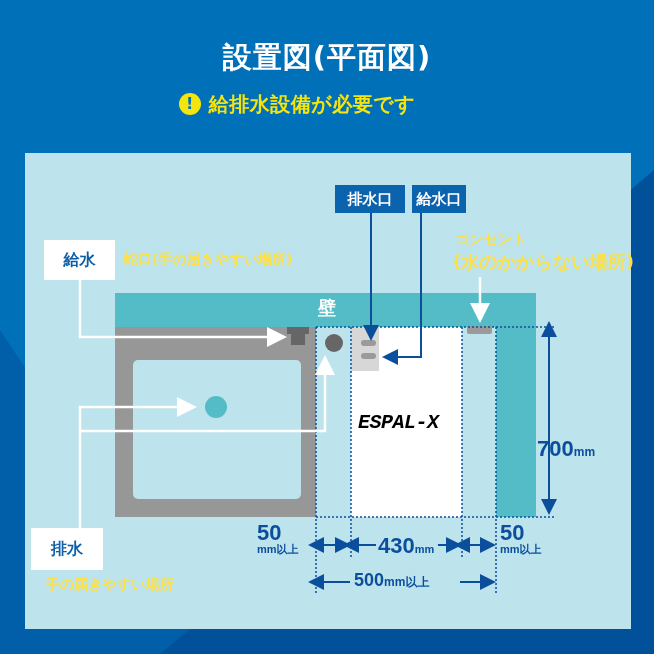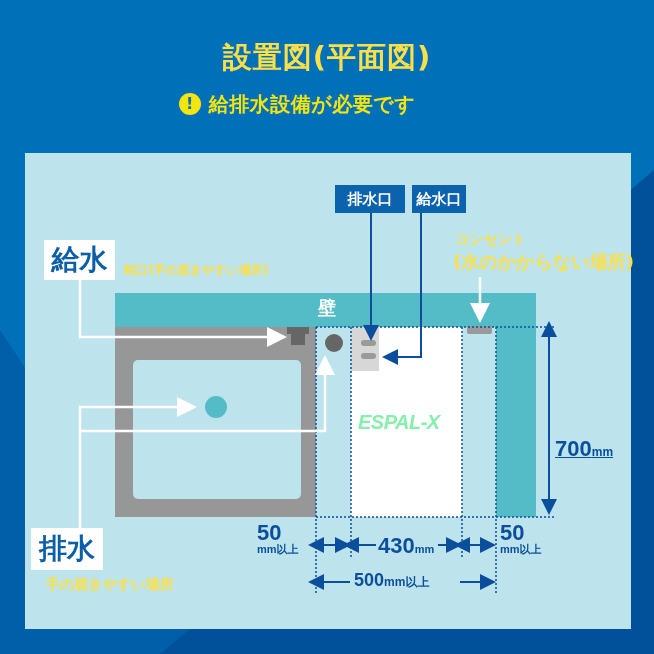--- a/index.html
+++ b/index.html
@@ -1,29 +1,29 @@
 <!DOCTYPE html>
 <html><head>
 <meta charset="utf-8">
 <style>
   html, body { margin:0; padding:0; }
   body { width:654px; height:654px; position:relative; overflow:hidden; background:#0070b8; font-family:"DejaVu Sans", sans-serif; }
   .bg { position:absolute; left:0; top:0; width:654px; height:654px; }
   .abs { position:absolute; }
-  .title { position:absolute; left:0; top:38px; width:654px; text-align:center; color:#fde047; font-weight:bold; font-size:29px; letter-spacing:1px; }
+  .title { position:absolute; left:0; top:38px; width:654px; text-align:center; color:#ffffff; font-weight:bold; font-size:29px; letter-spacing:1px; }
   .subtitle { position:absolute; left:0; top:91px; width:594px; text-align:center; color:#f5e50f; font-weight:bold; font-size:20px; letter-spacing:0.5px; }
   .warn-icon { display:inline-block; width:22px; height:22px; border-radius:50%; background:#f5e50f; color:#0070b8; font-size:16px; line-height:22px; text-align:center; vertical-align:2px; margin-right:8px; font-weight:bold; }
   .panel { position:absolute; left:25px; top:153px; width:606px; height:476px; background:#bde3ec; }
   .wall { background:#53bcc6; }
   .sink-outer { background:#979797; }
-  .label-box { position:absolute; background:#fff; color:#0b5ea8; font-weight:bold; font-size:28px; text-align:center; }
+  .label-box { position:absolute; background:#fff; color:#0b5ea8; font-weight:bold; font-size:16px; text-align:center; }
   .tag { position:absolute; background:#0b63ae; color:#fff; font-weight:bold; font-size:15px; text-align:center; }
   .note { position:absolute; color:#fde047; font-weight:bold; font-size:13px; white-space:nowrap; }
   .dim { position:absolute; color:#0b4f9c; font-weight:bold; white-space:nowrap; font-family:"Liberation Sans", sans-serif; }
-  .brand { position:absolute; color:#86efac; font-weight:bold; font-size:20px; font-family:Liberation Sans, sans-serif; letter-spacing:-0.5px; font-style:italic; }
+  .brand { position:absolute; color:#000000; font-weight:bold; font-size:20px; font-family:Liberation Mono, monospace; letter-spacing:-0.5px; font-style:italic; }
 </style>
 </head>
 <body>
 
 <svg class="bg" viewBox="0 0 654 654">
   <rect x="0" y="0" width="654" height="654" fill="#0070b8"></rect>
   <polygon points="0,330 60,420 654,420 654,654 0,654" fill="#005fa8"></polygon>
   <polygon points="654,170 560,250 560,654 654,654" fill="#00509a"></polygon>
   <polygon points="190,629 654,629 654,654 160,654" fill="#00509a"></polygon>
 </svg>
@@ -92,32 +92,32 @@
 
   <line x1="320" y1="545" x2="347" y2="545" stroke="#0b4f9c" stroke-width="2" marker-start="url(#bas)" marker-end="url(#ba)"></line>
   <line x1="355" y1="545" x2="376" y2="545" stroke="#0b4f9c" stroke-width="2" marker-start="url(#bas)"></line>
   <line x1="438" y1="545" x2="458" y2="545" stroke="#0b4f9c" stroke-width="2" marker-end="url(#ba)"></line>
   <line x1="466" y1="545" x2="492" y2="545" stroke="#0b4f9c" stroke-width="2" marker-start="url(#bas)" marker-end="url(#ba)"></line>
   <line x1="320" y1="582" x2="350" y2="582" stroke="#0b4f9c" stroke-width="2" marker-start="url(#bas)"></line>
   <line x1="460" y1="582" x2="492" y2="582" stroke="#0b4f9c" stroke-width="2" marker-end="url(#ba)"></line>
 </svg>
 
 <div class="label-box" style="left:44px;top:240px;width:71px;height:40px;line-height:40px;">給水</div>
-<div class="note" style="left:124px;top:251px;font-size:12px;margin-top:11px;">蛇口(手の届きやすい場所)</div>
+<div class="note" style="left:124px;top:251px;font-size:14px;">蛇口(手の届きやすい場所)</div>
 
 <div class="label-box" style="left:31px;top:528px;width:72px;height:42px;line-height:42px;">排水</div>
 <div class="note" style="left:46px;top:576px;font-size:14px;">手の届きやすい場所</div>
 
 <div class="tag" style="left:335px;top:185px;width:70px;height:28px;line-height:28px;">排水口</div>
 <div class="tag" style="left:412px;top:185px;width:54px;height:28px;line-height:28px;">給水口</div>
 
 <div class="note" style="left:455px;top:231px;font-size:14px;">コンセント</div>
 <div class="note" style="left:453px;top:250px;font-size:18px;">(水のかからない場所)</div>
 
-<div class="dim" style="left:555px;top:436px;text-decoration:underline;">
+<div class="dim" style="left:537px;top:436px;">
   <span style="font-size:22px;">700</span><span style="font-size:12px;">mm</span>
 </div>
 <div class="dim" style="left:257px;top:522px;line-height:1;">
   <div style="font-size:22px;">50</div>
   <div style="font-size:11px;">mm以上</div>
 </div>
 <div class="dim" style="left:378px;top:533px;">
   <span style="font-size:22px;margin-top:44px;">430</span><span style="font-size:11px;">mm</span>
 </div>
 <div class="dim" style="left:500px;top:522px;line-height:1;">

